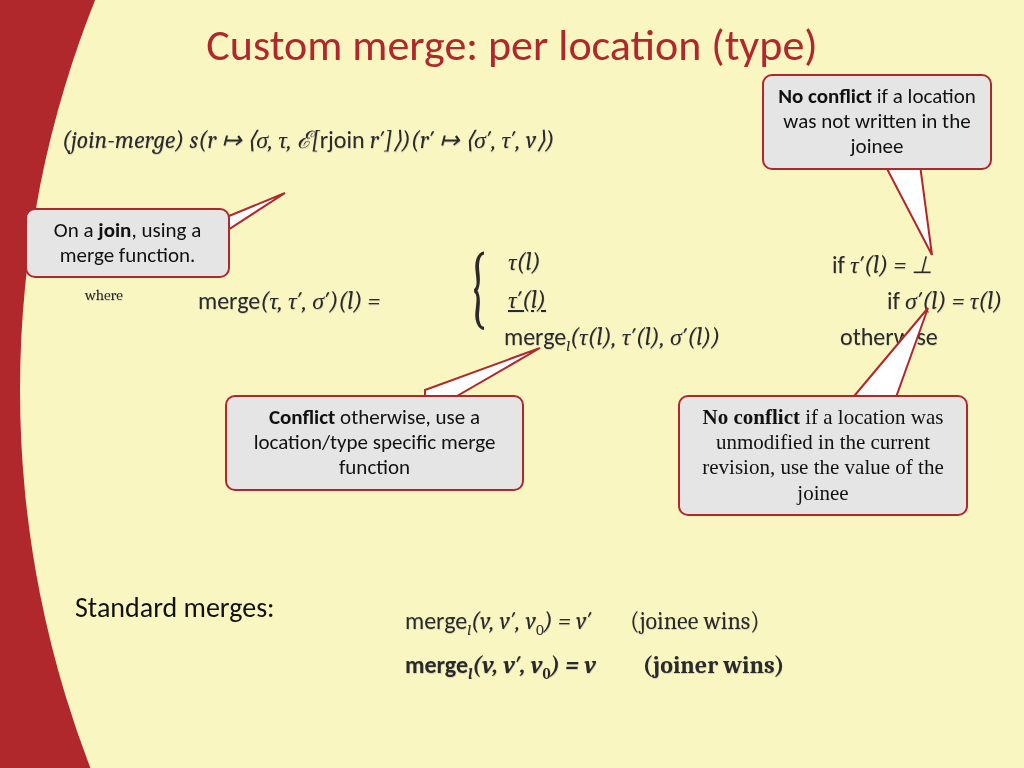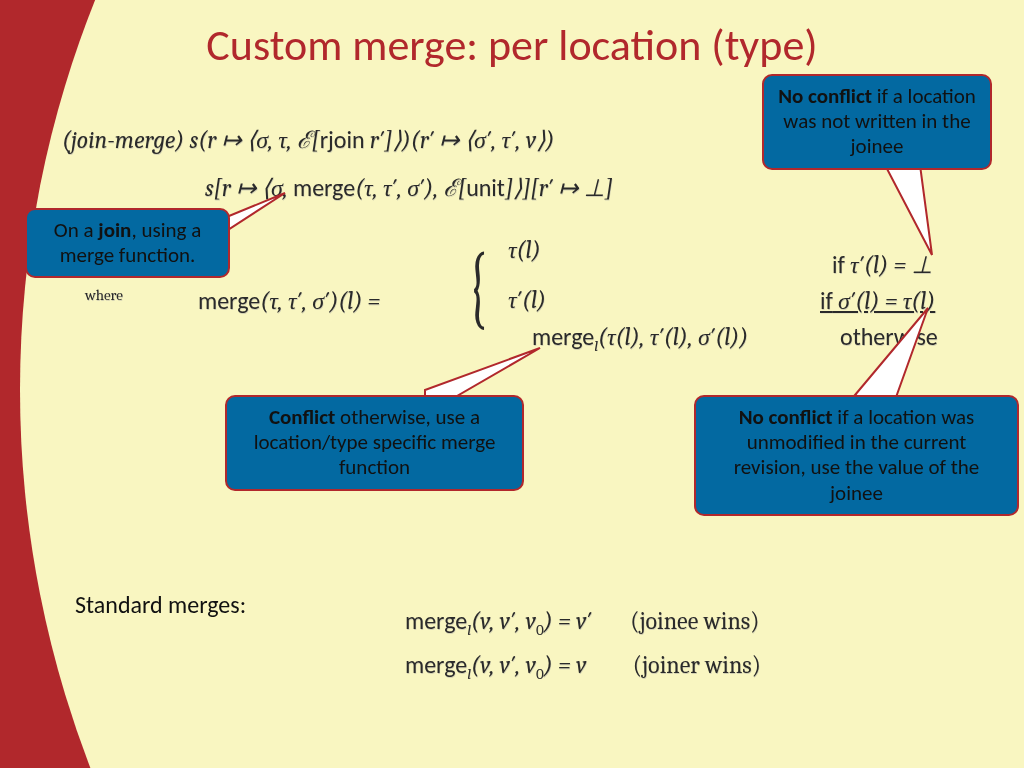--- a/index.html
+++ b/index.html
@@ -38,21 +38,21 @@
     position: absolute;
     font-family: "Cambria", "Times New Roman", serif;
     font-size: 24px;
     color: #2a2a2a;
     white-space: nowrap;
   }
   .italic { font-style: italic; }
   .sans { font-family: "Calibri", sans-serif; font-style: normal; }
   .callout {
     position: absolute;
-    background: #0369a1;
+    background: #e5e5e5;
     border: 2px solid #b1282c;
     border-radius: 10px;
     padding: 8px 14px;
     text-align: center;
     font-size: 21px;
     color: #111;
     line-height: 1.2;
   }
   .callout b { font-weight: 700; }
   .pointer {
@@ -63,59 +63,56 @@
   }
   .brace {
     position: absolute;
     font-family: "Cambria", serif;
     font-size: 92px;
     color: #2a2a2a;
     transform: scaleX(0.55);
   }
   .subheading {
     position: absolute;
-    font-size: 24px;
+    font-size: 28px;
     color: #111;
     font-weight: 400;
   }
   .shadowish { text-shadow: 0.5px 0.5px 0 rgba(100,100,140,0.25); }
 </style>
 </head>
 <body>
 
 <div class="canvas"></div>
 
 <div class="content">
 
   <h1 class="title">Custom merge: per location (type)</h1>
 
   <div class="formula shadowish" style="left:62px; top:122px;">
     <span class="italic">(join-merge)</span><span class="italic">  s(r ↦ ⟨σ, τ, ℰ[</span><span class="sans">rjoin</span><span class="italic"> r′]⟩)(r′ ↦ ⟨σ′, τ′, v⟩)</span>
   </div>
 
-  <div class="formula shadowish" style="left:205px; top:170px;">
-    <span class="italic">s[r ↦ ⟨σ, </span><span class="sans">merge</span><span class="italic">(τ, τ′, σ′), ℰ[</span><span class="sans">unit</span><span class="italic">]⟩][r′ ↦ ⊥]</span>
-  </div>
 
   <div class="formula shadowish" style="left:85px; top:286px; font-size:15px;">where</div>
 
   <div class="formula shadowish" style="left:198px; top:286px;">
     <span class="sans">merge</span><span class="italic">(τ, τ′, σ′)(l)  =</span>
   </div>
 
   <div class="brace" style="left:460px; top:234px;">{</div>
 
-  <div class="formula shadowish italic" style="left:508px; top:236px;">τ(l)</div>
-  <div class="formula shadowish italic" style="left:508px; top:286px;">τ′(l)</div>
-  <div class="formula shadowish" style="left:532px; top:322px;">
+  <div class="formula shadowish italic" style="left:508px; top:248px;">τ(l)</div>
+  <div class="formula shadowish italic" style="left:508px; top:286px;text-decoration:underline;">τ′(l)</div>
+  <div class="formula shadowish" style="left:504px; top:322px;">
     <span class="sans">merge</span><sub class="italic" style="font-size:15px;">l</sub><span class="italic">(τ(l), τ′(l), σ′(l))</span>
   </div>
 
   <div class="formula shadowish" style="left:832px; top:250px;"><span class="sans">if</span><span class="italic"> τ′(l) = ⊥</span></div>
-  <div class="formula shadowish" style="left:820px; top:286px;text-decoration:underline;"><span class="sans">if</span><span class="italic"> σ′(l) = τ(l)</span></div>
+  <div class="formula shadowish" style="left:887px; top:286px;"><span class="sans">if</span><span class="italic"> σ′(l) = τ(l)</span></div>
   <div class="formula shadowish sans" style="left:840px; top:322px;">otherwise</div>
 
   <svg class="pointer" style="left:190px; top:190px; width:120px; height:60px;">
       <polygon points="5,55 30,45 95,3 5,40"></polygon>
     </svg>
   <div class="callout" style="left:25px; top:208px; width:205px;">
     <span>On a </span><b>join</b><span>, using a merge function.</span>
   </div>
 
   <svg class="pointer" style="left:850px; top:160px; width:90px; height:100px;">
@@ -128,31 +125,31 @@
   <svg class="pointer" style="left:420px; top:345px; width:130px; height:60px;">
       <polygon points="5,55 30,55 120,3 5,45"></polygon>
     </svg>
   <div class="callout" style="left:225px; top:395px; width:299px;">
     <b>Conflict</b><span> otherwise, use a location/type specific merge function</span>
   </div>
 
   <svg class="pointer" style="left:840px; top:305px; width:100px; height:100px;">
       <polygon points="25,95 55,95 88,3 15,90"></polygon>
     </svg>
-  <div class="callout" style="left:694px; top:395px; width:325px;">
+  <div class="callout" style="left:678px; top:395px; width:290px;font-family:Liberation Serif, serif;">
     <b>No conflict</b><span> if a location was unmodified in the current revision, use the value of the joinee</span>
   </div>
 
   <div class="subheading" style="left:75px; top:590px;">Standard merges:</div>
 
   <div class="formula shadowish" style="left:405px; top:590px;margin-top:16px;">
     <span class="sans">merge</span><sub class="italic" style="font-size:15px;">l</sub><span class="italic">(v, v′, v</span><sub style="font-size:15px;">0</sub><span class="italic">) = v′</span>
     <span style="display:inline-block; width:28px;"></span>
     <span>(joinee wins)</span>
   </div>
 
-  <div class="formula shadowish" style="left:405px; top:650px;">
+  <div class="formula shadowish" style="left:405px; top:650px;font-weight:bold;">
     <span class="sans">merge</span><sub class="italic" style="font-size:15px;">l</sub><span class="italic">(v, v′, v</span><sub style="font-size:15px;">0</sub><span class="italic">) = v</span>
     <span style="display:inline-block; width:36px;"></span>
     <span>(joiner wins)</span>
   </div>
 
 </div>
 
 </body></html>

